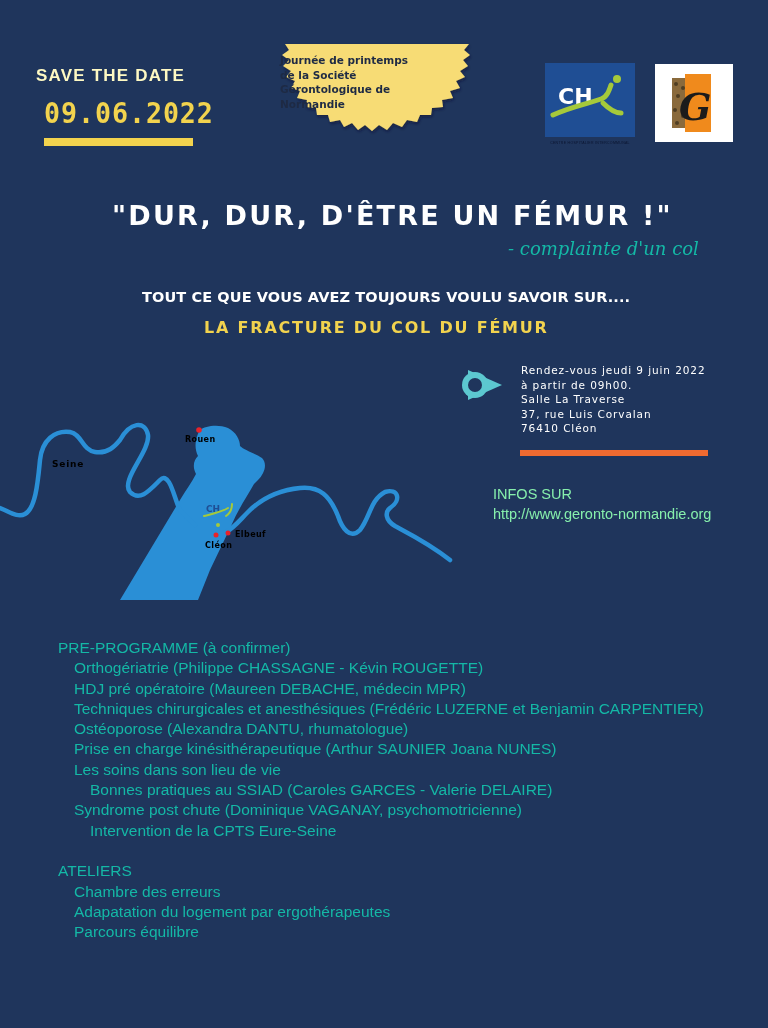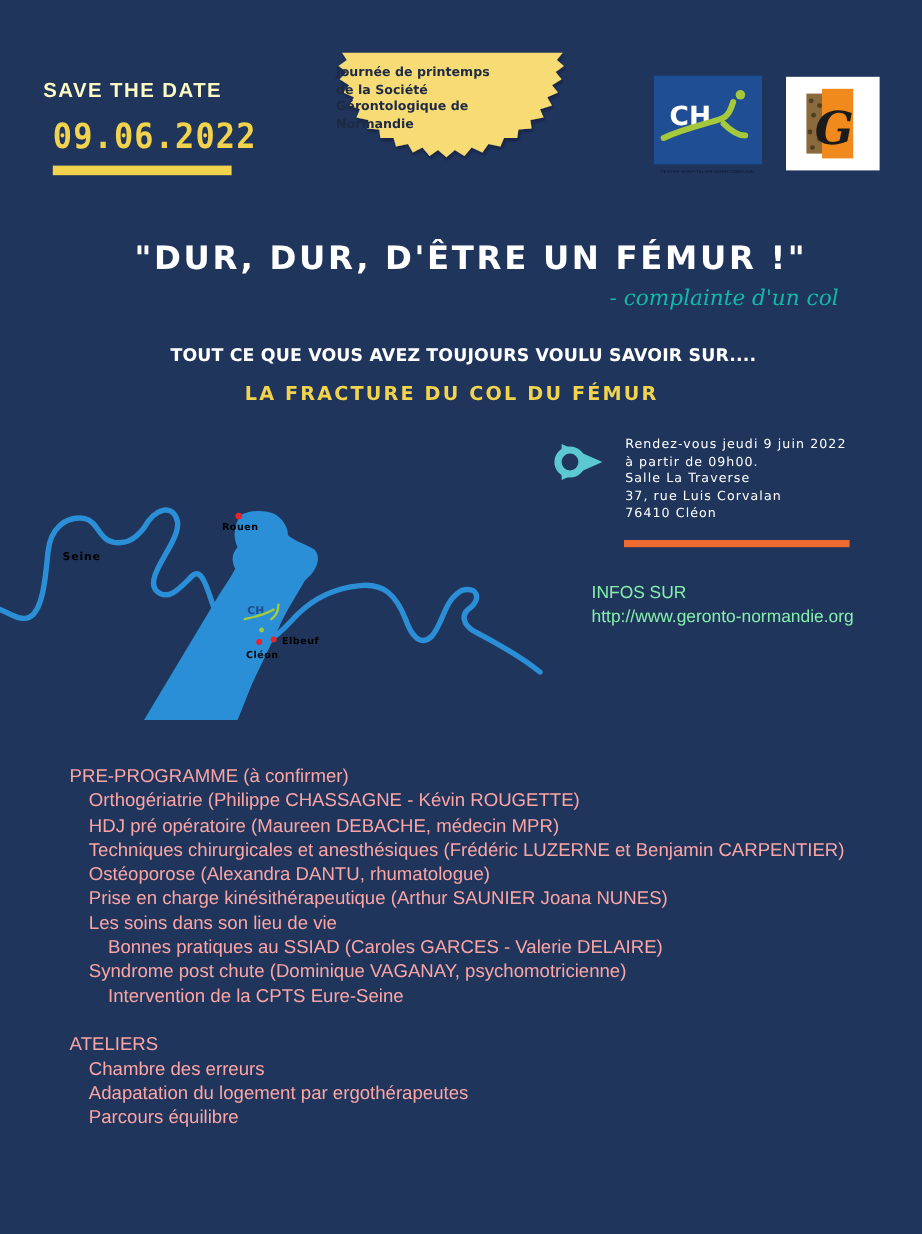--- a/index.html
+++ b/index.html
@@ -81,21 +81,21 @@
     }
 
     
     .map { left: 0; top: 400px; width: 470px; height: 210px; }
     .map-label { font-family: "DejaVu Sans", sans-serif; font-weight: bold; font-size: 8px; color: #ffffff; letter-spacing: 0.4px; }
     .seine-label { font-family: "DejaVu Sans", sans-serif; font-weight: bold; font-size: 9px; color: #3e9ad8; letter-spacing: 0.8px; }
 
     
     .program {
       left: 58px; top: 638px; font-family: "Liberation Sans", sans-serif;
-      font-size: 15.5px; line-height: 20.3px; color: #fca5a5;
+      font-size: 15.5px; line-height: 20.3px; color: #14b8a6;
     }
     .program .line { white-space: nowrap; }
     .program .l1 { padding-left: 16px; }
     .program .l2 { padding-left: 32px; }
     .program .gap { height: 20.3px; }
   </style>
 </head>
 <body>
 
 <div class="abs save-date">SAVE THE DATE</div>

